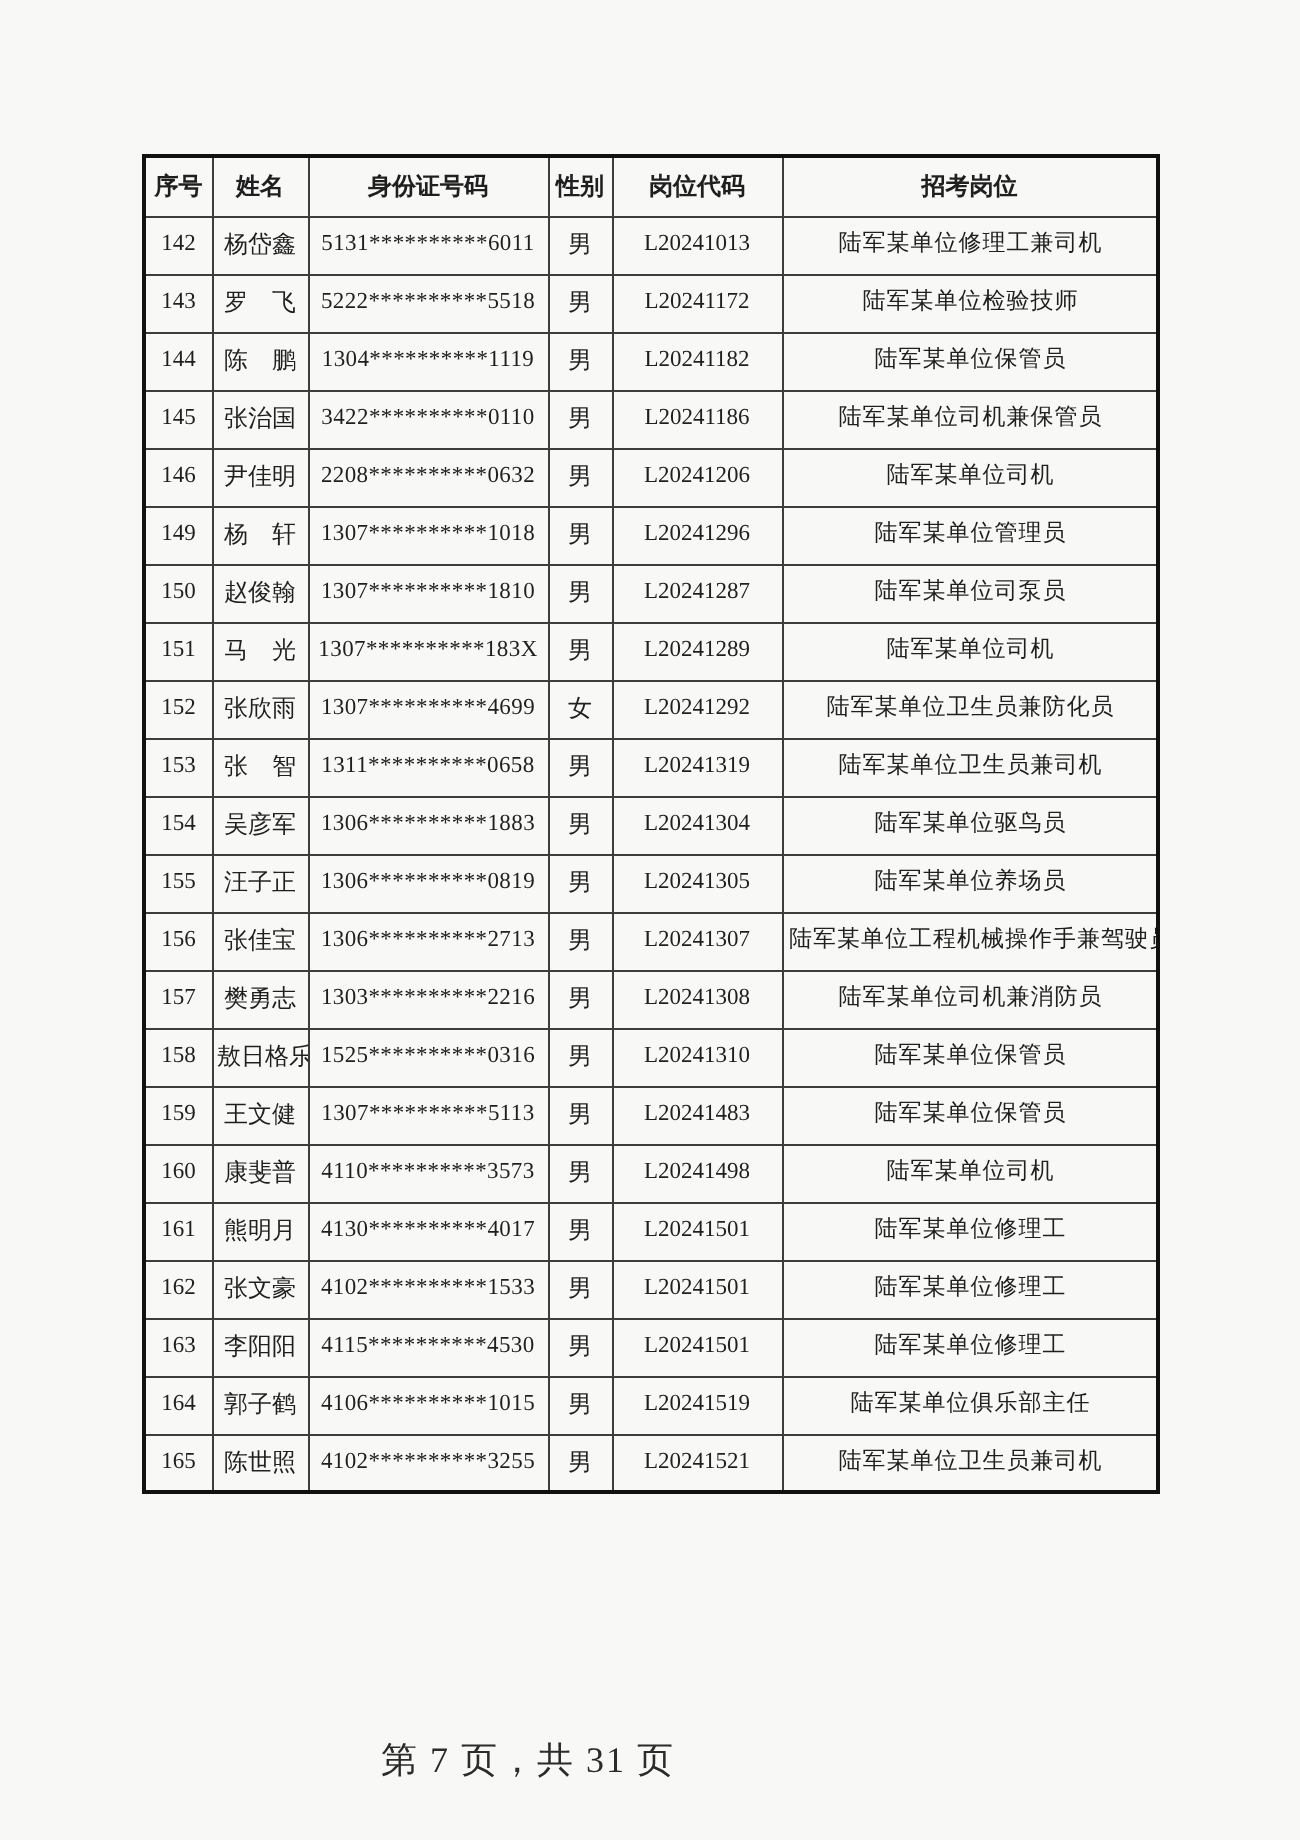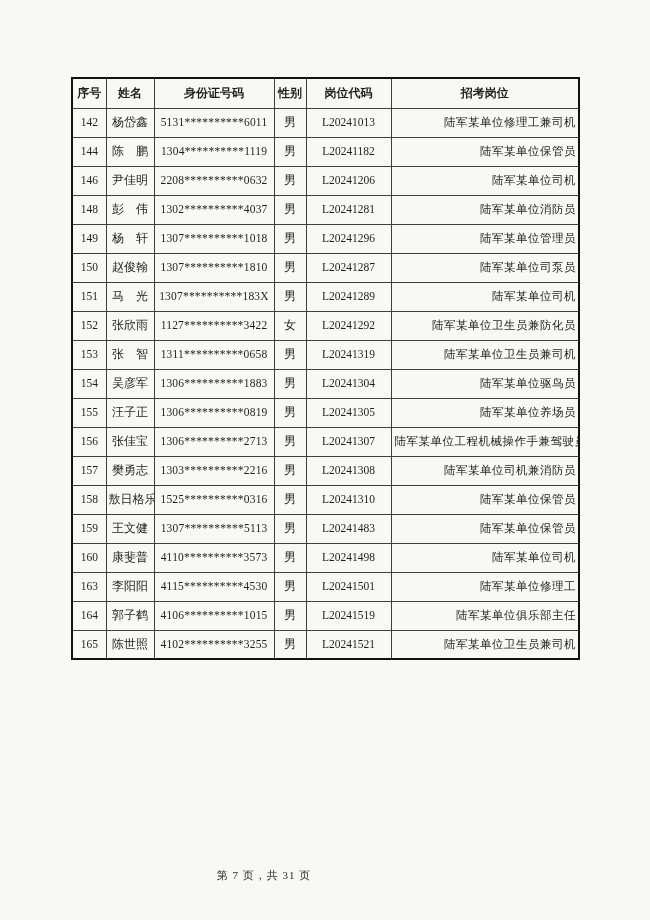--- a/index.html
+++ b/index.html
@@ -66,32 +66,32 @@
   col.c-jobtitle { width: 188px; }
   table.roster td.col-id_number {
     font-size: 11.5px;
     letter-spacing: 0.2px;
   }
   table.roster td.col-seq,
   table.roster td.col-job_code {
     font-size: 11.5px;
   }
   table.roster td.col-job_title {
-    text-align: right;
+    text-align: center;
     padding-left: 3px;
     font-size: 11.5px;
     letter-spacing: 0.5px;
   }
   .footer {
     position: absolute;
     left: 0;
     top: 868px;
     width: 528px;
     text-align: center;
-    font-size: 11px;
+    font-size: 18px;
     letter-spacing: 1px;
     color: #2b2b2b;
   }
 </style>
 </head>
 <body>
 
 <div class="page">
 
   <table class="roster">
@@ -116,44 +116,52 @@
     <tbody id="table-body">
         <tr>
           <td class="col-seq">142</td>
           <td class="col-name">杨岱鑫</td>
           <td class="col-id_number">5131**********6011</td>
           <td class="col-gender">男</td>
           <td class="col-job_code">L20241013</td>
           <td class="col-job_title">陆军某单位修理工兼司机</td>
         </tr>
         <tr>
+          <td class="col-seq">143</td>
+          <td class="col-name">罗　飞</td>
+          <td class="col-id_number">5222**********5518</td>
+          <td class="col-gender">男</td>
+          <td class="col-job_code">L20241172</td>
+          <td class="col-job_title">陆军某单位检验技师</td>
+        </tr>
+        <tr>
           <td class="col-seq">144</td>
           <td class="col-name">陈　鹏</td>
           <td class="col-id_number">1304**********1119</td>
           <td class="col-gender">男</td>
           <td class="col-job_code">L20241182</td>
           <td class="col-job_title">陆军某单位保管员</td>
         </tr>
         <tr>
+          <td class="col-seq">145</td>
+          <td class="col-name">张治国</td>
+          <td class="col-id_number">3422**********0110</td>
+          <td class="col-gender">男</td>
+          <td class="col-job_code">L20241186</td>
+          <td class="col-job_title">陆军某单位司机兼保管员</td>
+        </tr>
+        <tr>
           <td class="col-seq">146</td>
           <td class="col-name">尹佳明</td>
           <td class="col-id_number">2208**********0632</td>
           <td class="col-gender">男</td>
           <td class="col-job_code">L20241206</td>
           <td class="col-job_title">陆军某单位司机</td>
         </tr>
         <tr>
-          <td class="col-seq">148</td>
-          <td class="col-name">彭　伟</td>
-          <td class="col-id_number">1302**********4037</td>
-          <td class="col-gender">男</td>
-          <td class="col-job_code">L20241281</td>
-          <td class="col-job_title">陆军某单位消防员</td>
-        </tr>
-        <tr>
           <td class="col-seq">149</td>
           <td class="col-name">杨　轩</td>
           <td class="col-id_number">1307**********1018</td>
           <td class="col-gender">男</td>
           <td class="col-job_code">L20241296</td>
           <td class="col-job_title">陆军某单位管理员</td>
         </tr>
         <tr>
           <td class="col-seq">150</td>
           <td class="col-name">赵俊翰</td>
@@ -166,21 +174,21 @@
           <td class="col-seq">151</td>
           <td class="col-name">马　光</td>
           <td class="col-id_number">1307**********183X</td>
           <td class="col-gender">男</td>
           <td class="col-job_code">L20241289</td>
           <td class="col-job_title">陆军某单位司机</td>
         </tr>
         <tr>
           <td class="col-seq">152</td>
           <td class="col-name">张欣雨</td>
-          <td class="col-id_number">1127**********3422</td>
+          <td class="col-id_number">1307**********4699</td>
           <td class="col-gender">女</td>
           <td class="col-job_code">L20241292</td>
           <td class="col-job_title">陆军某单位卫生员兼防化员</td>
         </tr>
         <tr>
           <td class="col-seq">153</td>
           <td class="col-name">张　智</td>
           <td class="col-id_number">1311**********0658</td>
           <td class="col-gender">男</td>
           <td class="col-job_code">L20241319</td>
@@ -236,20 +244,36 @@
         </tr>
         <tr>
           <td class="col-seq">160</td>
           <td class="col-name">康斐普</td>
           <td class="col-id_number">4110**********3573</td>
           <td class="col-gender">男</td>
           <td class="col-job_code">L20241498</td>
           <td class="col-job_title">陆军某单位司机</td>
         </tr>
         <tr>
+          <td class="col-seq">161</td>
+          <td class="col-name">熊明月</td>
+          <td class="col-id_number">4130**********4017</td>
+          <td class="col-gender">男</td>
+          <td class="col-job_code">L20241501</td>
+          <td class="col-job_title">陆军某单位修理工</td>
+        </tr>
+        <tr>
+          <td class="col-seq">162</td>
+          <td class="col-name">张文豪</td>
+          <td class="col-id_number">4102**********1533</td>
+          <td class="col-gender">男</td>
+          <td class="col-job_code">L20241501</td>
+          <td class="col-job_title">陆军某单位修理工</td>
+        </tr>
+        <tr>
           <td class="col-seq">163</td>
           <td class="col-name">李阳阳</td>
           <td class="col-id_number">4115**********4530</td>
           <td class="col-gender">男</td>
           <td class="col-job_code">L20241501</td>
           <td class="col-job_title">陆军某单位修理工</td>
         </tr>
         <tr>
           <td class="col-seq">164</td>
           <td class="col-name">郭子鹤</td>

